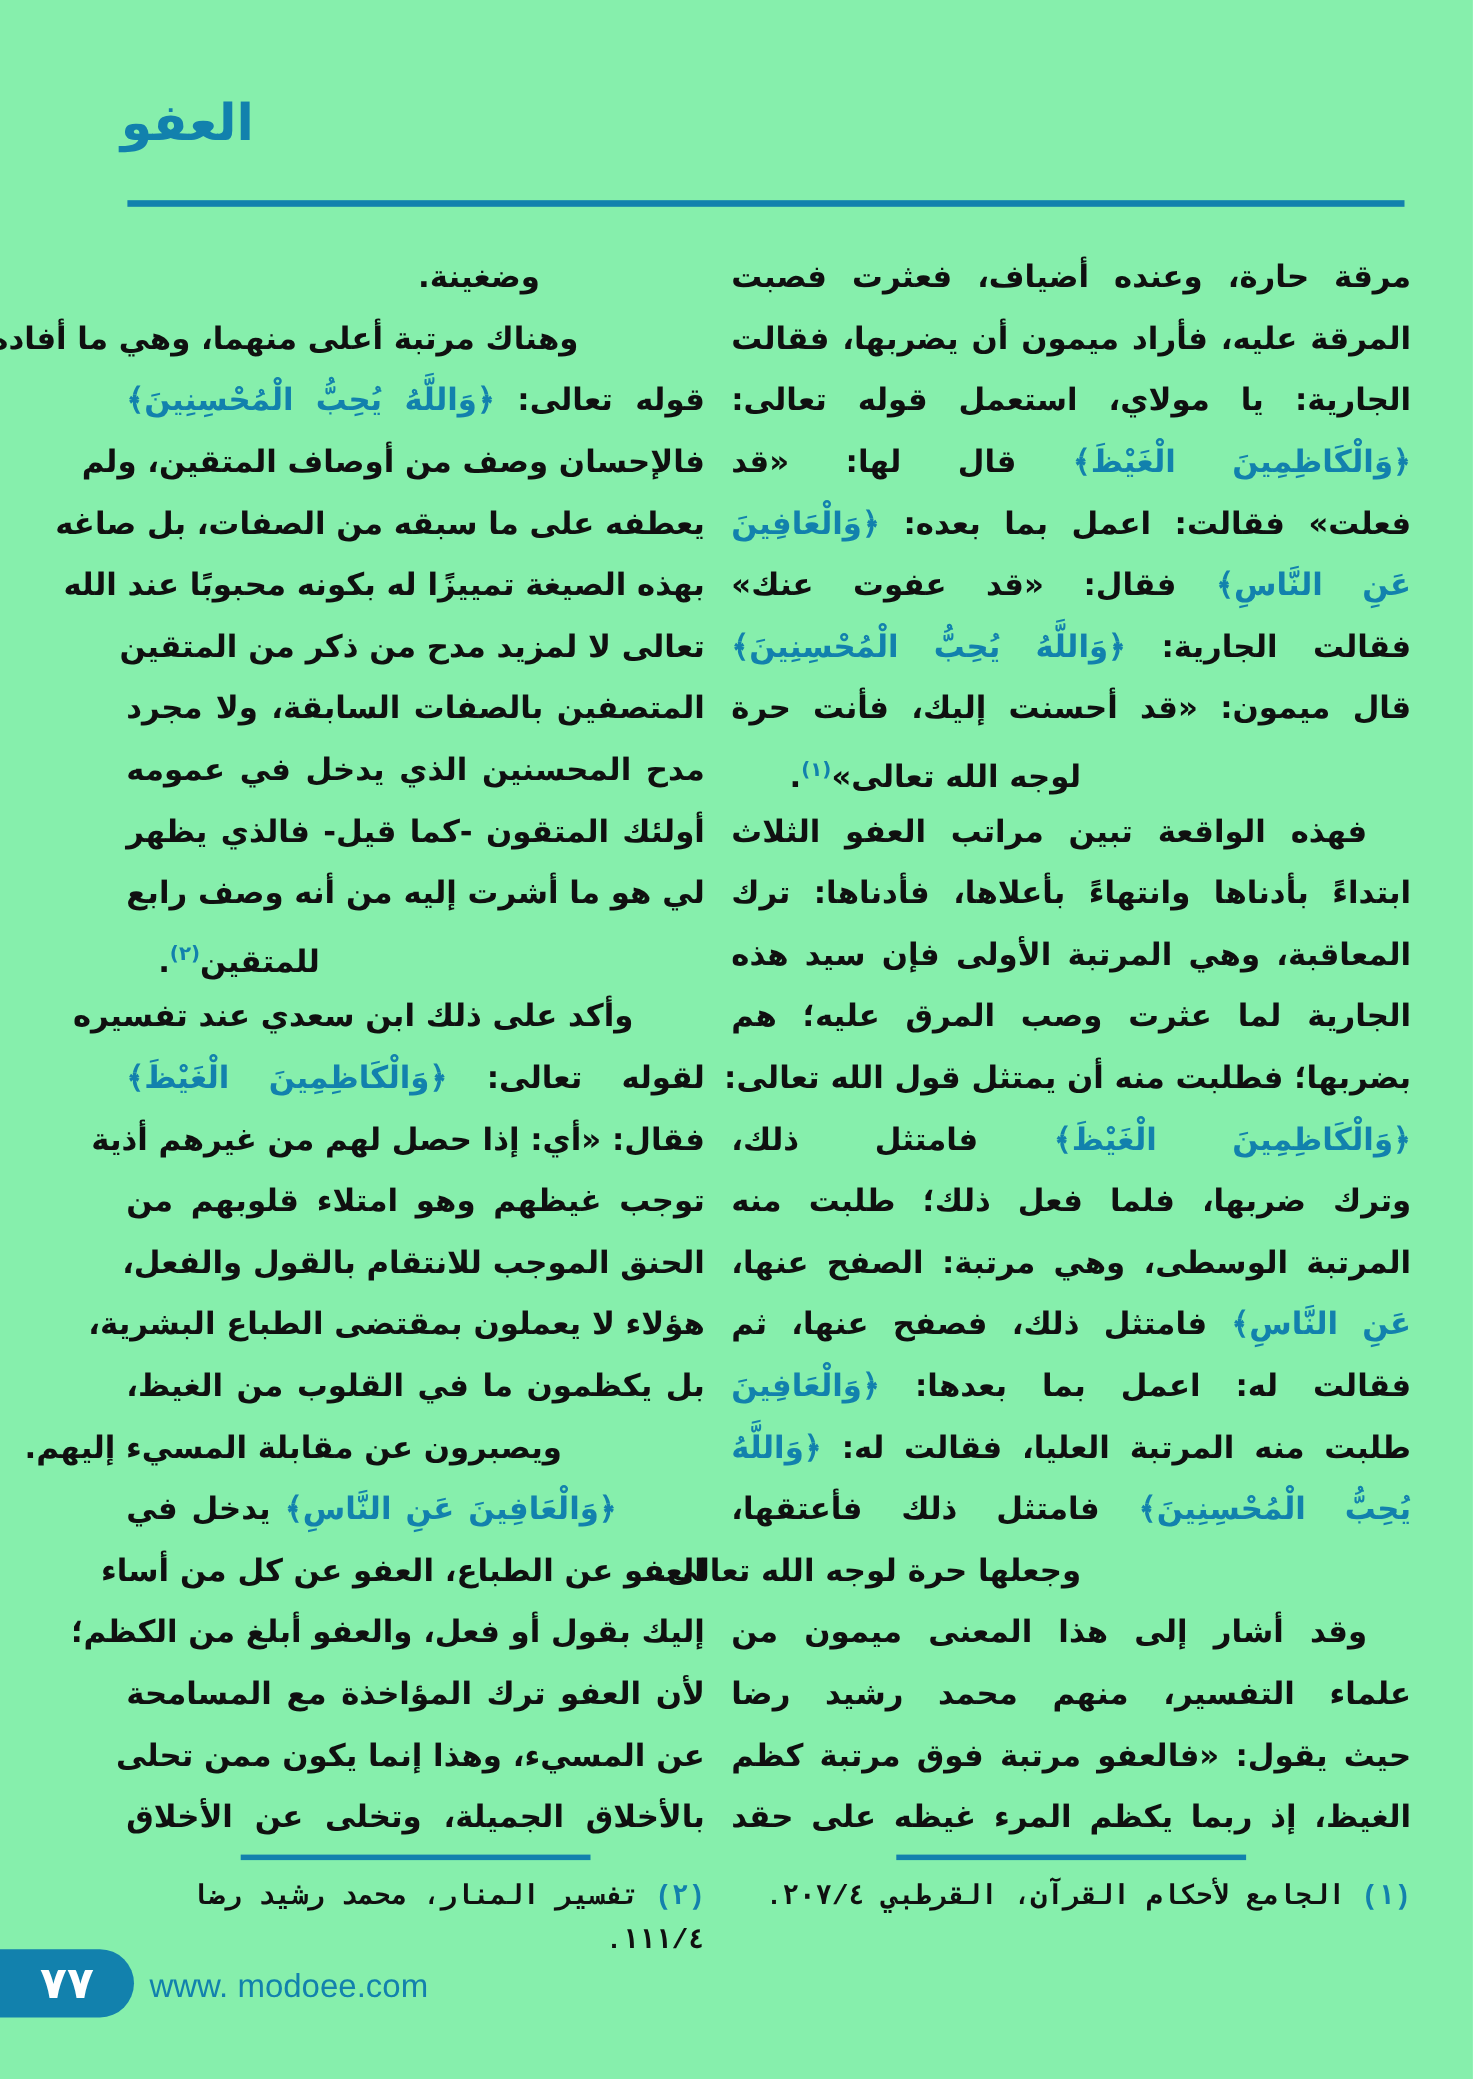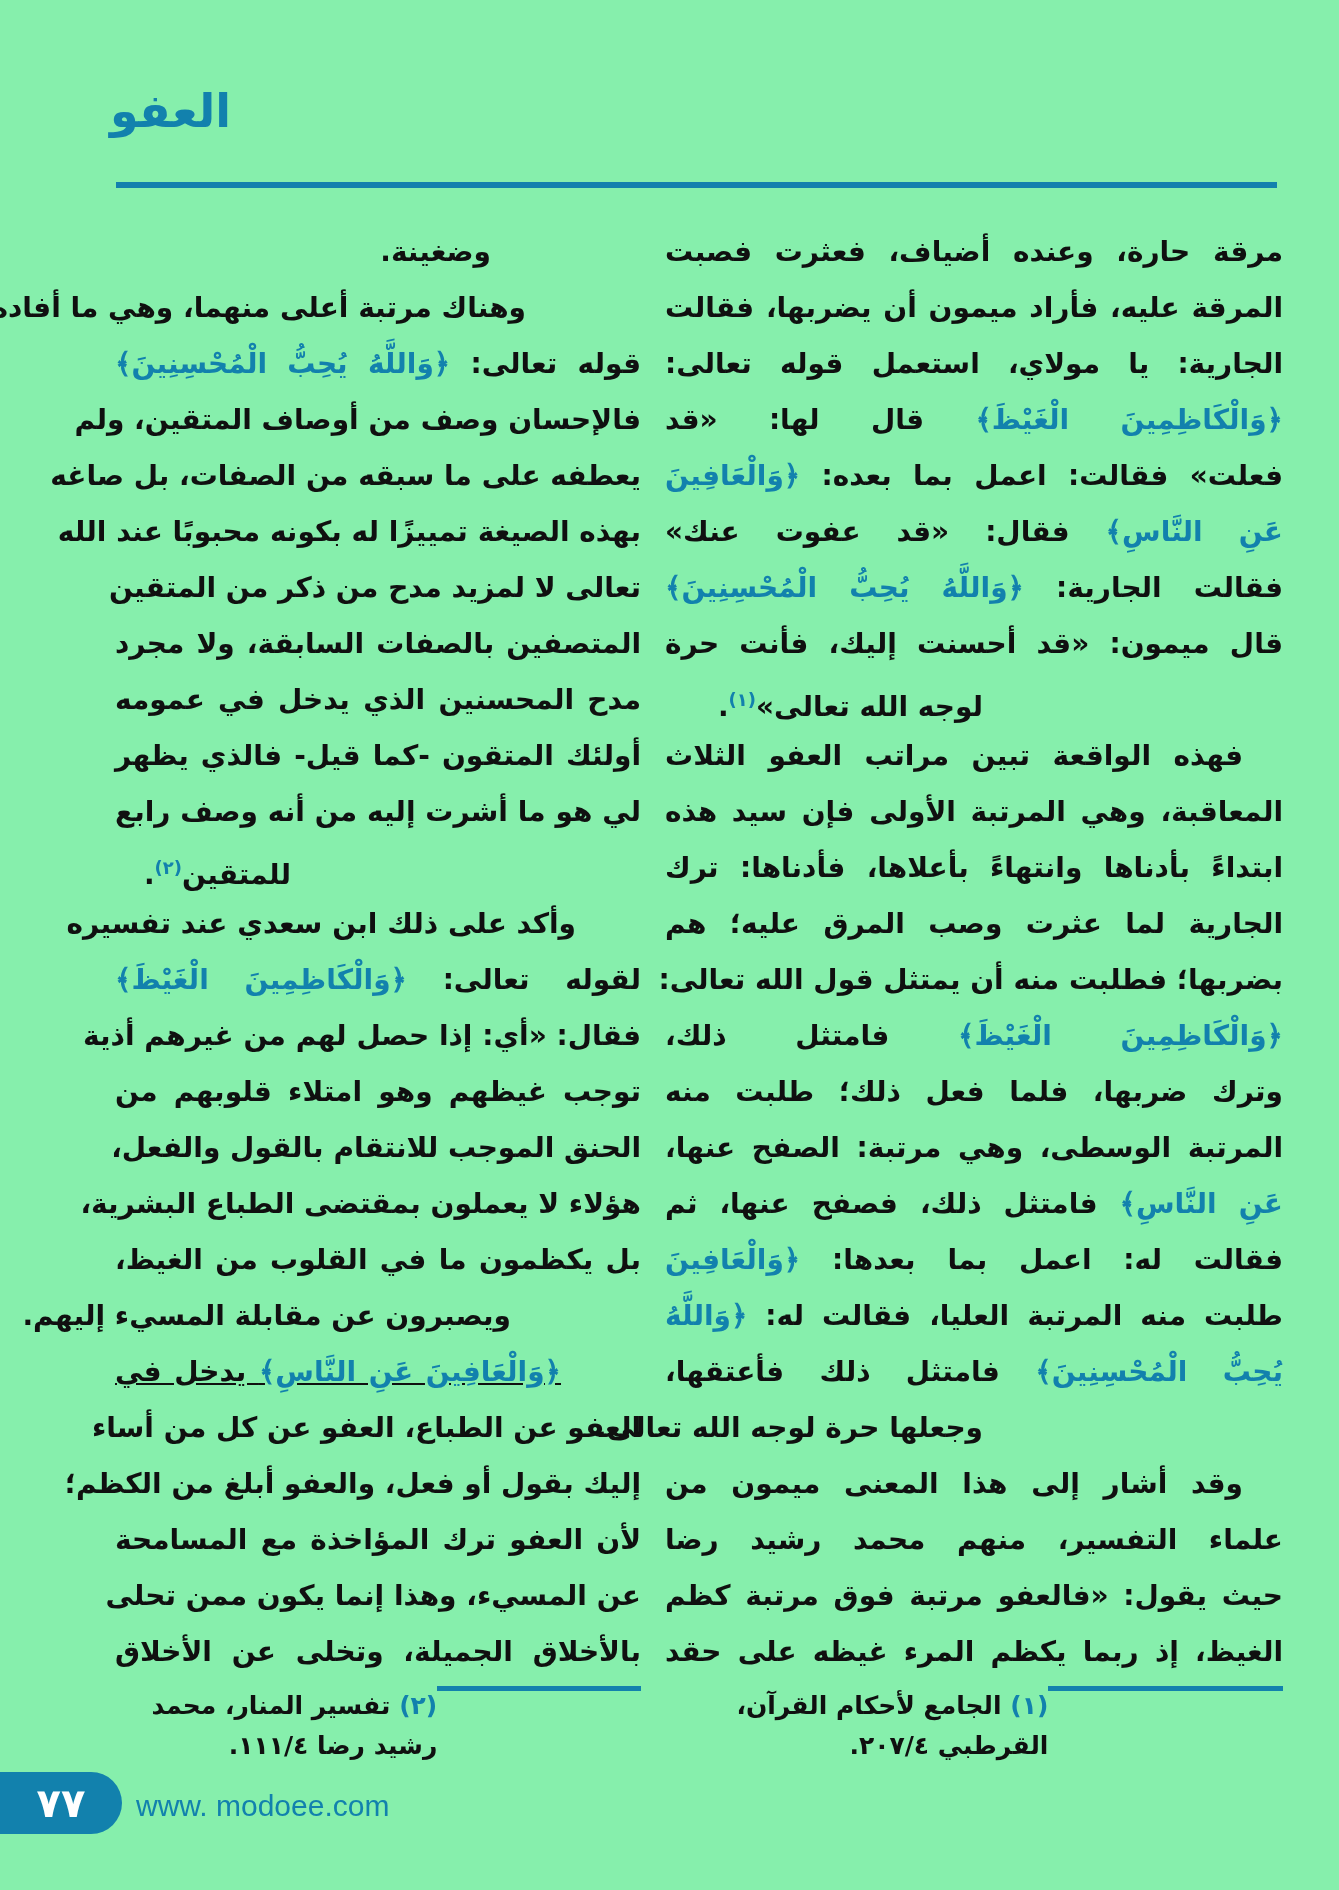--- a/index.html
+++ b/index.html
@@ -30,21 +30,21 @@
     white-space:nowrap;
   }
   .line.end{ text-align-last:right; }
   .seg-n{ color:var(--ink); }
   .seg-q{ color:var(--accent); }
   .seg-f{ color:var(--accent); font-size:18px; vertical-align:super; }
   .footnotes{
     position:absolute; top:1686px; left:115px; width:1168px;
     display:flex; gap:24px;
   }
-  .fn-item{ display:flex; flex-direction:row; }
+  .fn-item{ display:flex; flex-direction:column;font-family:Liberation Mono, monospace; }
   .fn-item:first-child{ width:618px; }
   .fn-item:last-child{ width:526px; }
   .fn-rule{ height:5px; width:318px; background:var(--accent); margin:0 auto 14px auto; }
   .fn-line{ font-size:25px; font-weight:bold; color:var(--ink); text-align:right; line-height:40px; }
   .fn-marker{ color:var(--accent); }
   .footer-bar{
     position:absolute; left:0; top:1772px; width:122px; height:62px;
     background:var(--accent); border-radius:0 31px 31px 0;
     display:flex; align-items:center; justify-content:center;
     color:#ffffff; font-size:40px; font-weight:bold;
@@ -68,22 +68,22 @@
         <div class="line"><span class="seg-n">مرقة حارة، وعنده أضياف، فعثرت فصبت</span></div>
         <div class="line"><span class="seg-n">المرقة عليه، فأراد ميمون أن يضربها، فقالت</span></div>
         <div class="line"><span class="seg-n">الجارية: يا مولاي، استعمل قوله تعالى:</span></div>
         <div class="line"><span class="seg-q">﴿وَالْكَاظِمِينَ الْغَيْظَ﴾</span><span class="seg-n"> قال لها: «قد</span></div>
         <div class="line"><span class="seg-n">فعلت» فقالت: اعمل بما بعده: </span><span class="seg-q">﴿وَالْعَافِينَ</span></div>
         <div class="line"><span class="seg-q">عَنِ النَّاسِ﴾</span><span class="seg-n"> فقال: «قد عفوت عنك»</span></div>
         <div class="line"><span class="seg-n">فقالت الجارية: </span><span class="seg-q">﴿وَاللَّهُ يُحِبُّ الْمُحْسِنِينَ﴾</span></div>
         <div class="line"><span class="seg-n">قال ميمون: «قد أحسنت إليك، فأنت حرة</span></div>
         <div class="line end" style="padding-right: 300px;"><span class="seg-n">لوجه الله تعالى»</span><span class="seg-f">(١)</span><span class="seg-n">.</span></div>
         <div class="line" style="padding-right: 40px;"><span class="seg-n">فهذه الواقعة تبين مراتب العفو الثلاث</span></div>
+        <div class="line"><span class="seg-n">ابتداءً بأدناها وانتهاءً بأعلاها، فأدناها: ترك</span></div>
         <div class="line"><span class="seg-n">المعاقبة، وهي المرتبة الأولى فإن سيد هذه</span></div>
-        <div class="line"><span class="seg-n">ابتداءً بأدناها وانتهاءً بأعلاها، فأدناها: ترك</span></div>
         <div class="line"><span class="seg-n">الجارية لما عثرت وصب المرق عليه؛ هم</span></div>
         <div class="line"><span class="seg-n">بضربها؛ فطلبت منه أن يمتثل قول الله تعالى:</span></div>
         <div class="line"><span class="seg-q">﴿وَالْكَاظِمِينَ الْغَيْظَ﴾</span><span class="seg-n"> فامتثل ذلك،</span></div>
         <div class="line"><span class="seg-n">وترك ضربها، فلما فعل ذلك؛ طلبت منه</span></div>
         <div class="line"><span class="seg-n">المرتبة الوسطى، وهي مرتبة: الصفح عنها،</span></div>
         <div class="line"><span class="seg-q">عَنِ النَّاسِ﴾</span><span class="seg-n"> فامتثل ذلك، فصفح عنها، ثم</span></div>
         <div class="line"><span class="seg-n">فقالت له: اعمل بما بعدها: </span><span class="seg-q">﴿وَالْعَافِينَ</span></div>
         <div class="line"><span class="seg-n">طلبت منه المرتبة العليا، فقالت له: </span><span class="seg-q">﴿وَاللَّهُ</span></div>
         <div class="line"><span class="seg-q">يُحِبُّ الْمُحْسِنِينَ﴾</span><span class="seg-n"> فامتثل ذلك فأعتقها،</span></div>
         <div class="line end" style="padding-right: 300px;"><span class="seg-n">وجعلها حرة لوجه الله تعالى.</span></div>
@@ -106,21 +106,21 @@
         <div class="line"><span class="seg-n">لي هو ما أشرت إليه من أنه وصف رابع</span></div>
         <div class="line end" style="padding-right: 350px;"><span class="seg-n">للمتقين</span><span class="seg-f">(٢)</span><span class="seg-n">.</span></div>
         <div class="line" style="padding-right: 65px;"><span class="seg-n">وأكد على ذلك ابن سعدي عند تفسيره</span></div>
         <div class="line"><span class="seg-n">لقوله تعالى: </span><span class="seg-q">﴿وَالْكَاظِمِينَ الْغَيْظَ﴾</span></div>
         <div class="line"><span class="seg-n">فقال: «أي: إذا حصل لهم من غيرهم أذية</span></div>
         <div class="line"><span class="seg-n">توجب غيظهم وهو امتلاء قلوبهم من</span></div>
         <div class="line"><span class="seg-n">الحنق الموجب للانتقام بالقول والفعل،</span></div>
         <div class="line"><span class="seg-n">هؤلاء لا يعملون بمقتضى الطباع البشرية،</span></div>
         <div class="line"><span class="seg-n">بل يكظمون ما في القلوب من الغيظ،</span></div>
         <div class="line end" style="padding-right: 130px;"><span class="seg-n">ويصبرون عن مقابلة المسيء إليهم.</span></div>
-        <div class="line" style="padding-right: 80px; text-decoration: underline;"><span class="seg-q">﴿وَالْعَافِينَ عَنِ النَّاسِ﴾</span><span class="seg-n"> يدخل في</span></div>
+        <div class="line" style="padding-right: 80px;"><span class="seg-q">﴿وَالْعَافِينَ عَنِ النَّاسِ﴾</span><span class="seg-n"> يدخل في</span></div>
         <div class="line"><span class="seg-n">العفو عن الطباع، العفو عن كل من أساء</span></div>
         <div class="line"><span class="seg-n">إليك بقول أو فعل، والعفو أبلغ من الكظم؛</span></div>
         <div class="line"><span class="seg-n">لأن العفو ترك المؤاخذة مع المسامحة</span></div>
         <div class="line"><span class="seg-n">عن المسيء، وهذا إنما يكون ممن تحلى</span></div>
         <div class="line"><span class="seg-n">بالأخلاق الجميلة، وتخلى عن الأخلاق</span></div>
       </div>
   </div>
 
   <div class="footnotes">
       <div class="fn-item">

